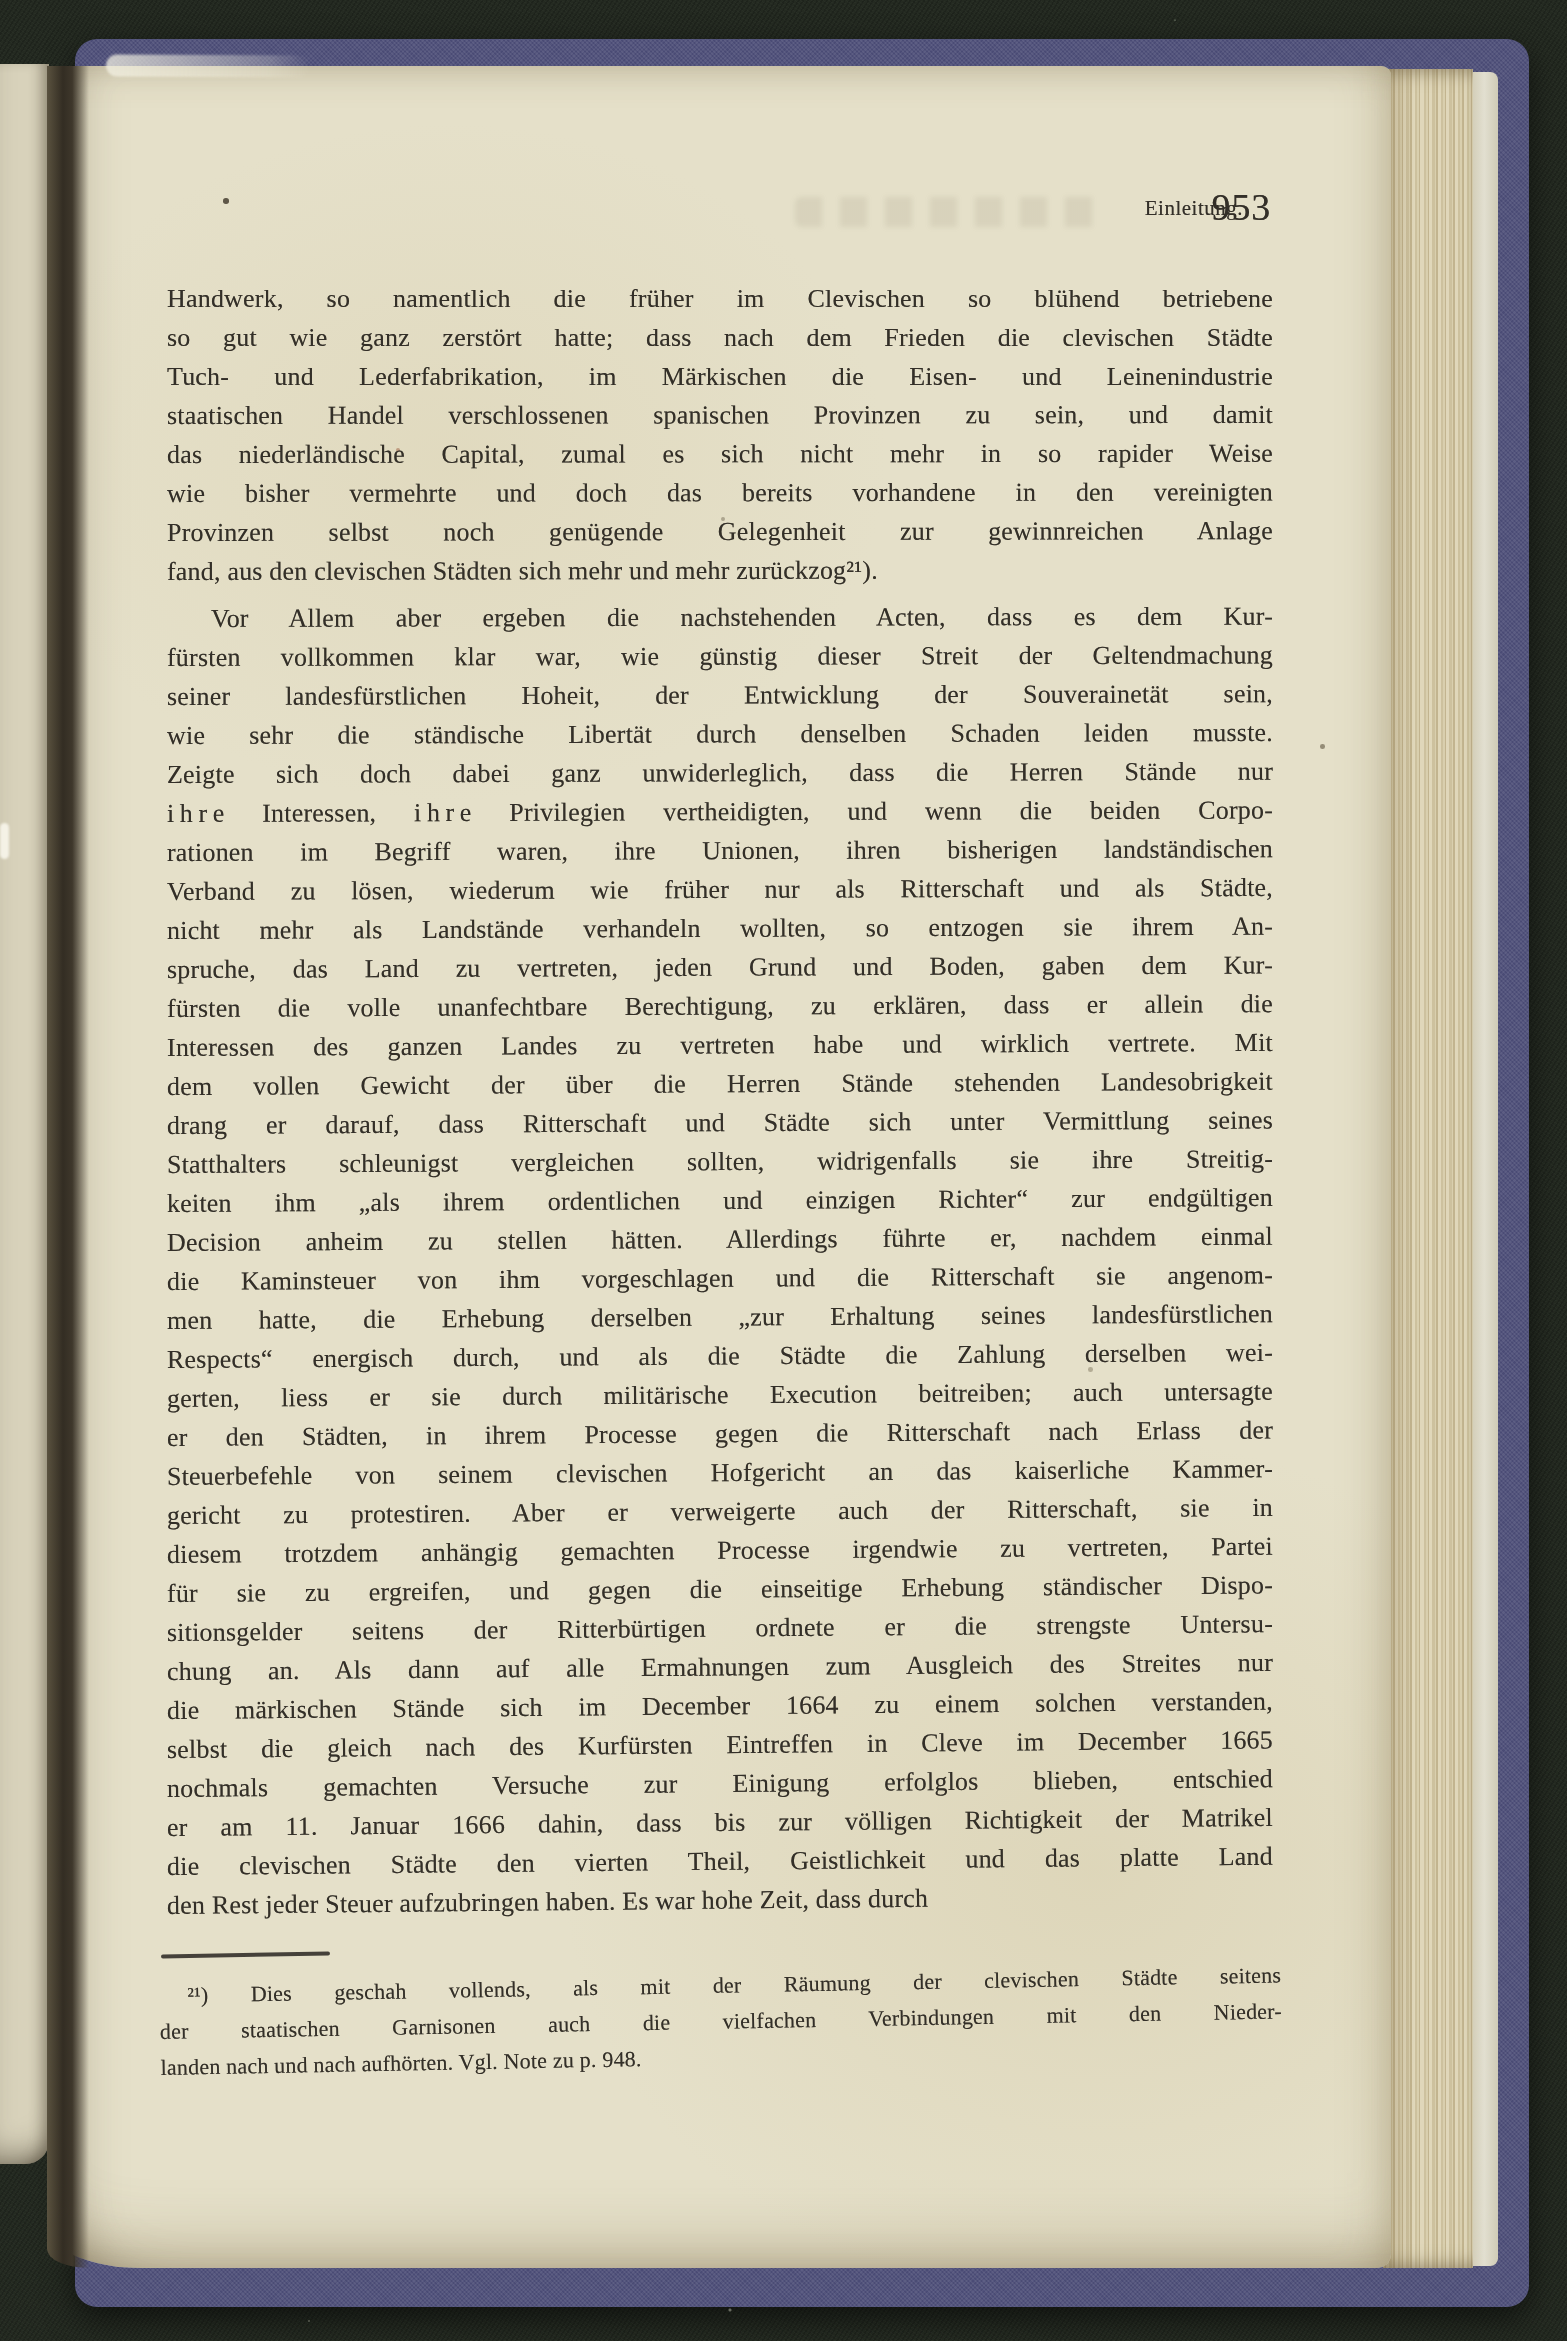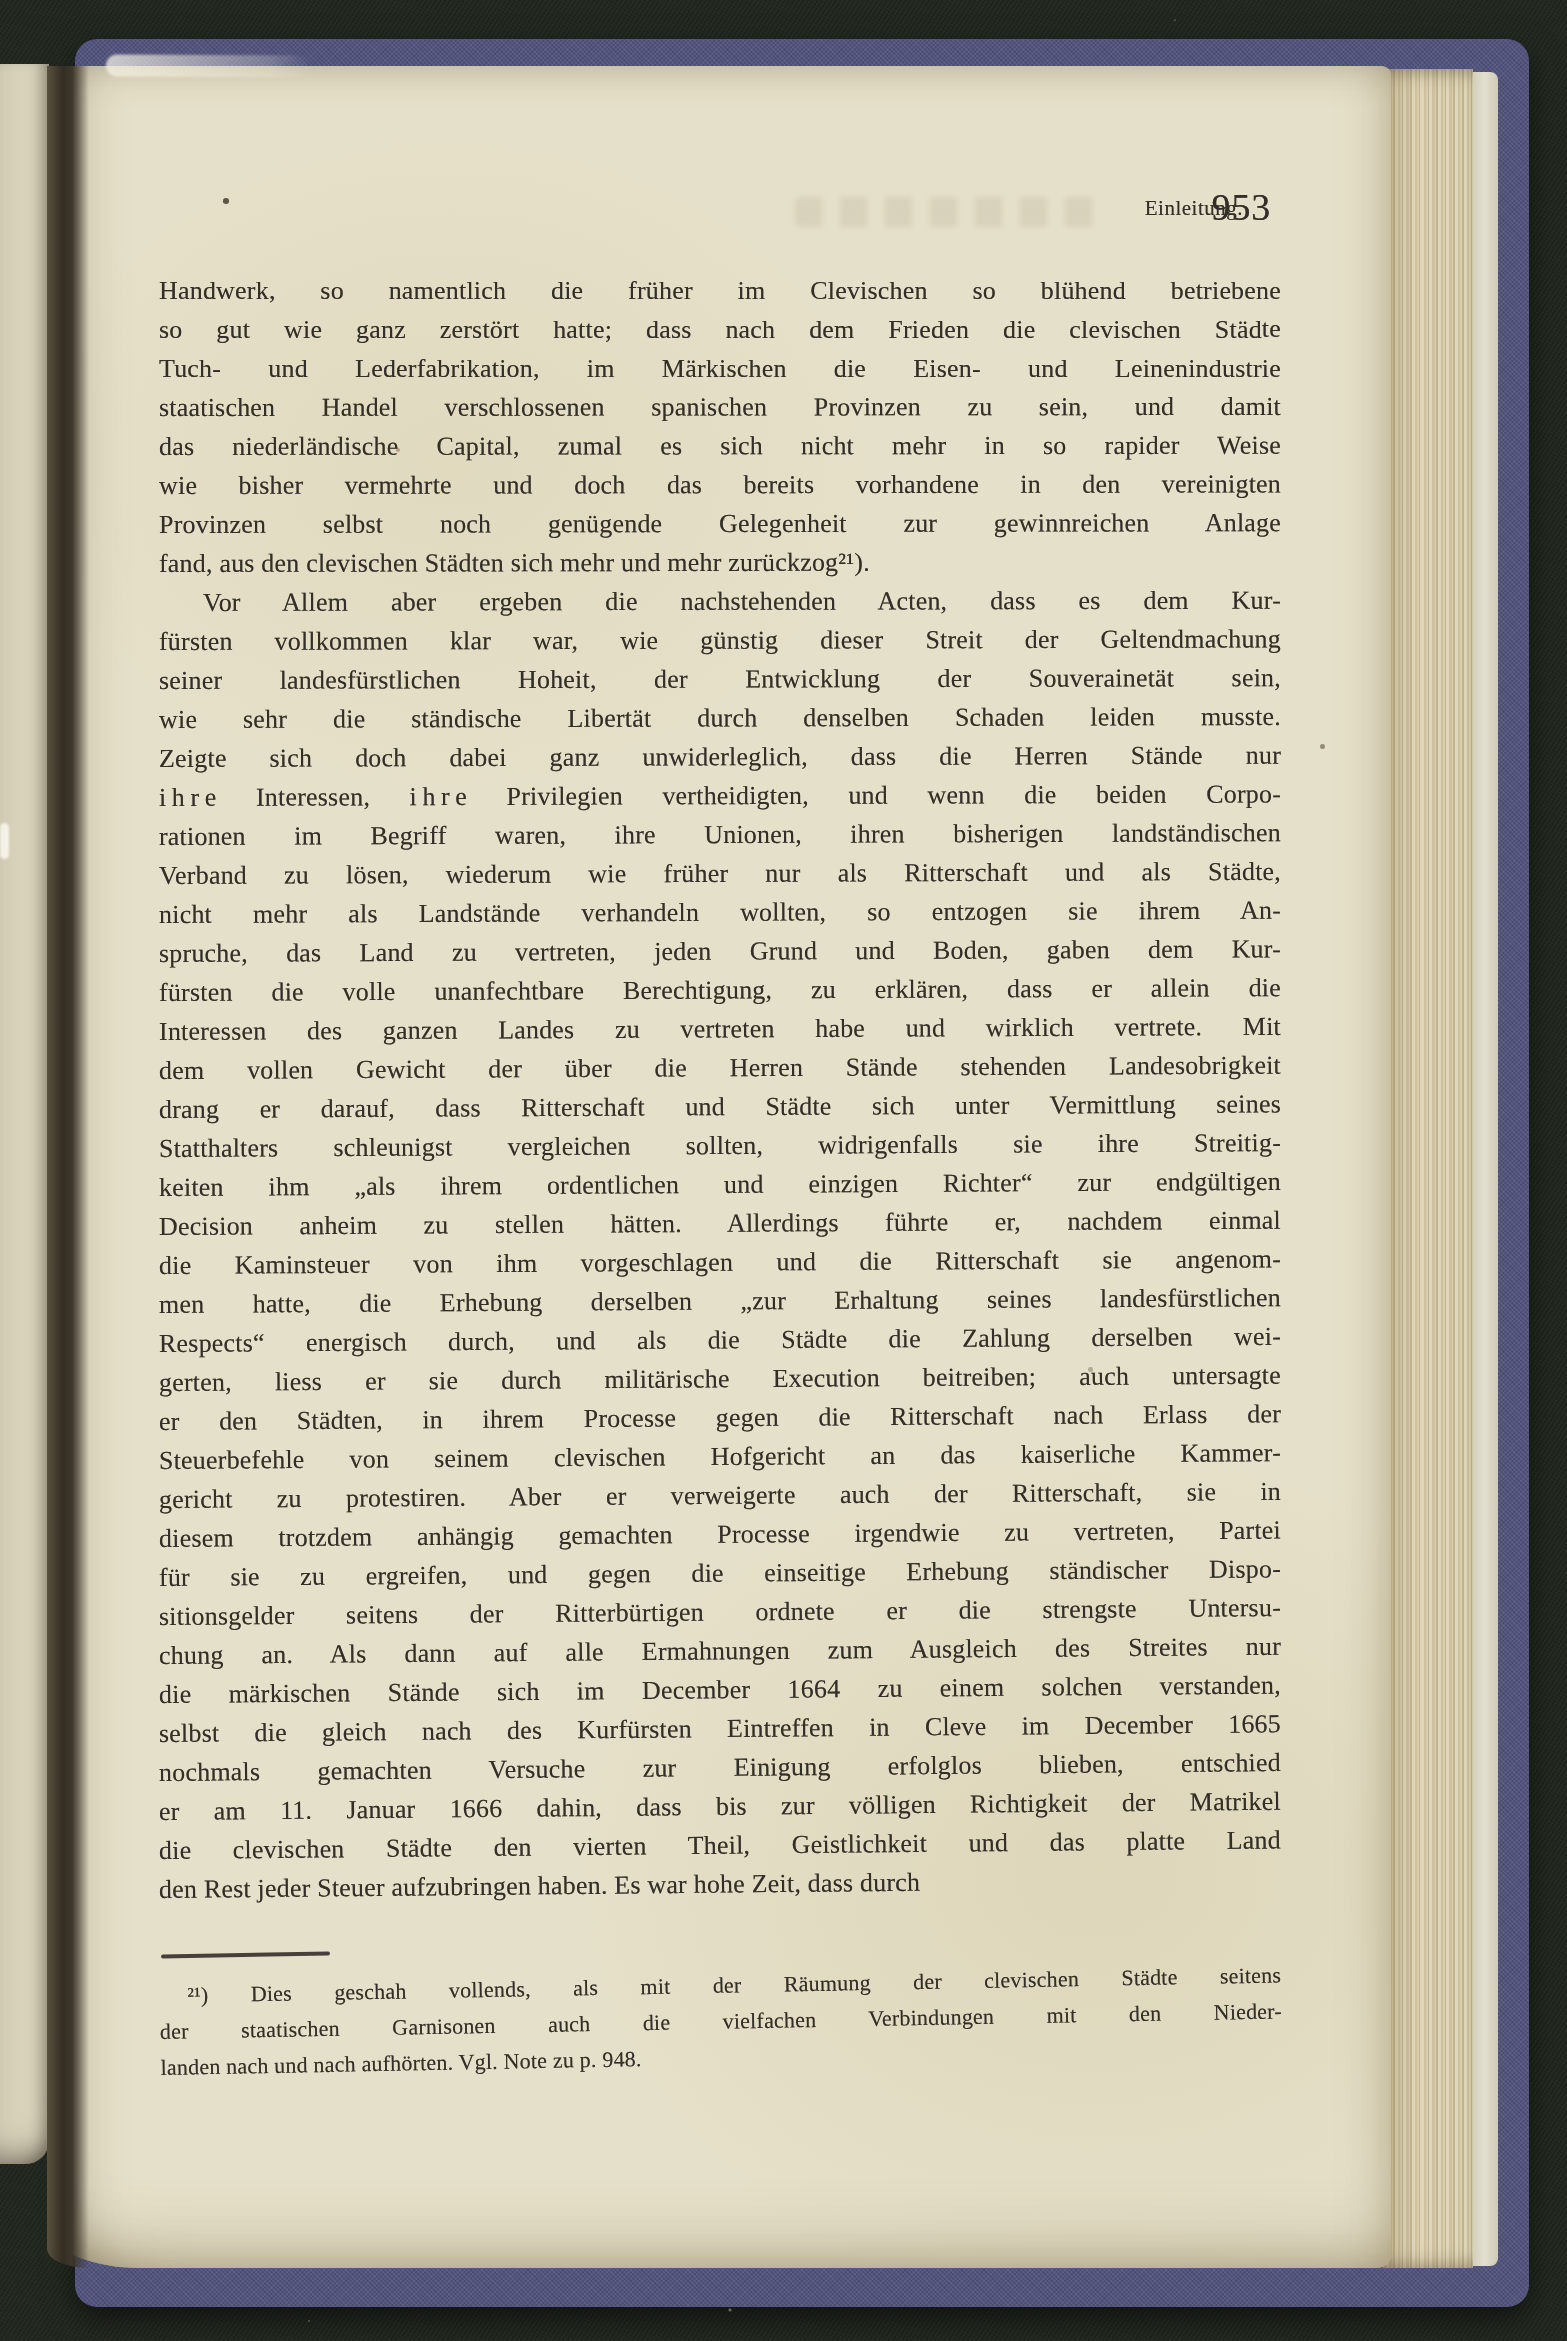--- a/index.html
+++ b/index.html
@@ -91,21 +91,21 @@
   .runhead .title{
     display:block;text-align:right;transform:translateX(-38px);
     font-size:21px;letter-spacing:0.5px;line-height:31px;
     text-shadow:0 0 0.5px rgba(51,47,40,.55);
   }
   .runhead .pagenum{
     position:absolute;right:10px;top:-4.7px;font-size:38px;line-height:38px;
     letter-spacing:0.8px;text-shadow:0 0 0.6px rgba(51,47,40,.7);
   }
   .body-text{position:absolute;top:271px;left:0;width:100%;}
-  .paragraph{margin:0;}
+  .paragraph{margin:8px;}
   .line{
     width:100%;font-size:26px;line-height:39px;height:39px;
     text-align:justify;text-align-last:justify;
     white-space:nowrap;letter-spacing:0.2px;
     transform-origin:0 60%;
     text-shadow:0 0 0.5px rgba(51,47,40,.5);
   }
   .line.indent{text-indent:44px;}
   .line.para-end{text-align-last:left;}
   .fn-rule{

